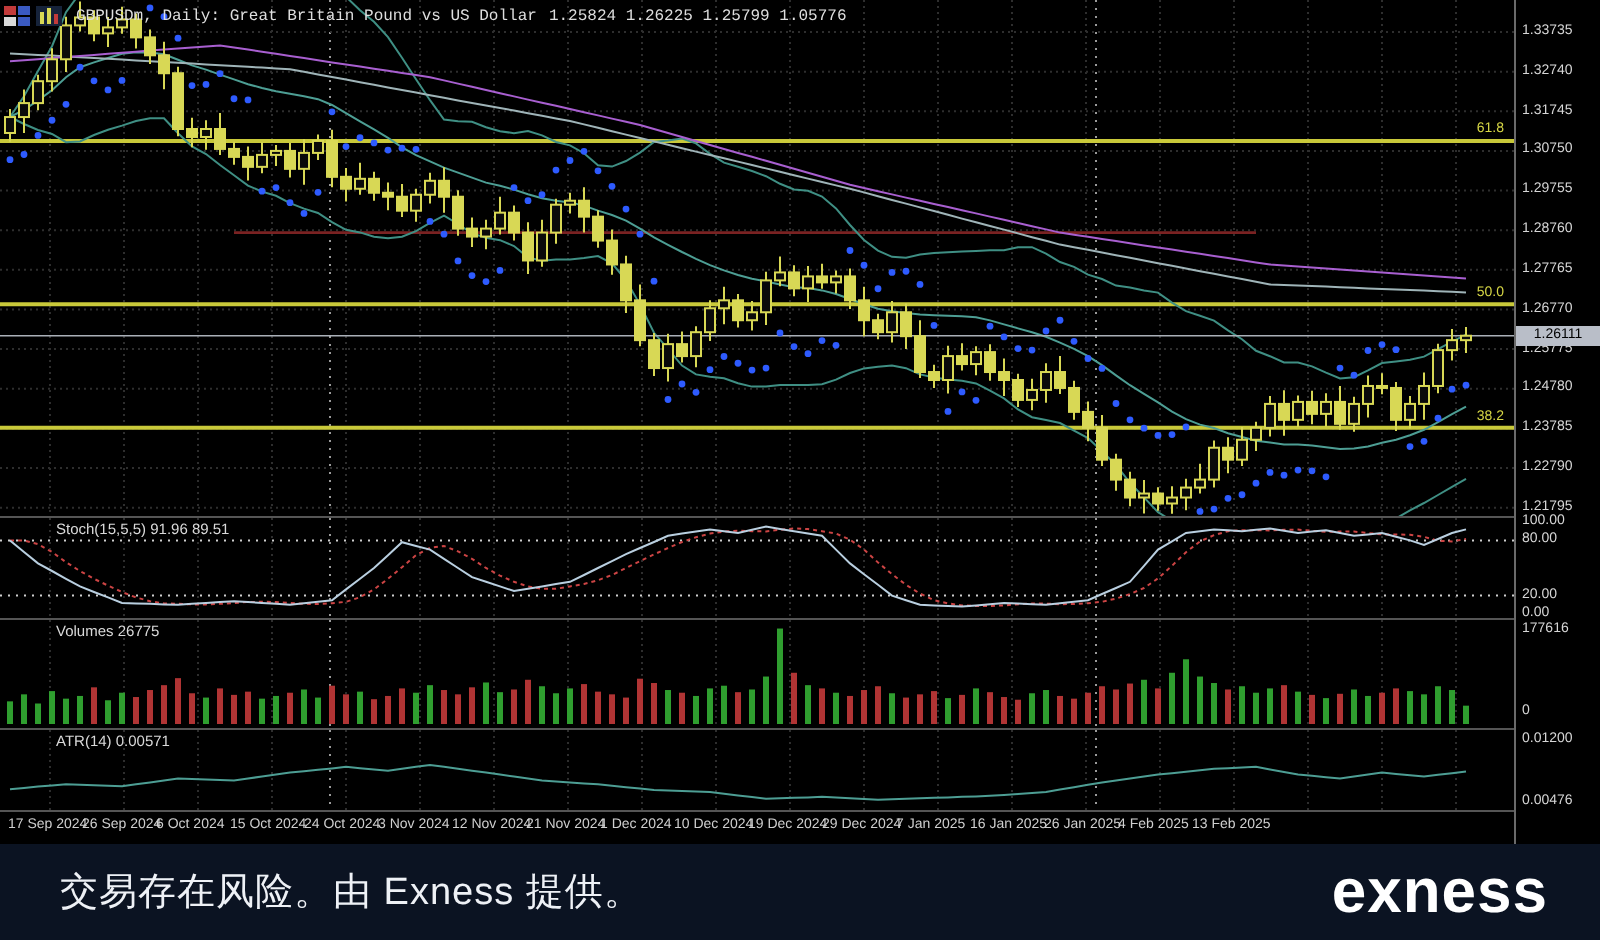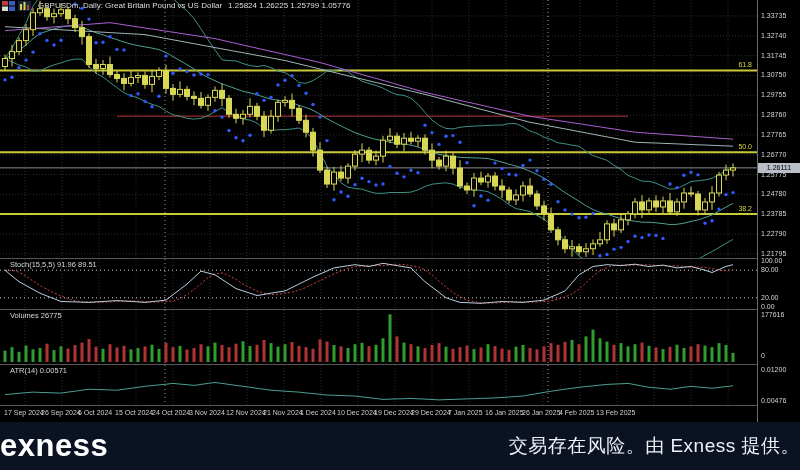--- a/index.html
+++ b/index.html
@@ -5,28 +5,28 @@
   html,body{margin:0;padding:0;background:#000;}
   #app{position:relative;width:800px;height:470px;background:#000;overflow:hidden;
        font-family:"Liberation Sans","DejaVu Sans",sans-serif;}
   .panel{position:absolute;left:0;background:#000;}
   .sep{position:absolute;left:0;width:800px;height:1px;background:#555;}
   .axis-col{position:absolute;left:757px;top:0;width:43px;height:422px;border-left:1px solid #6a6a6a;background:#000;}
   .axlabel{position:absolute;left:3px;font-size:7px;color:#d6d6d6;white-space:nowrap;}
   .pricebox{position:absolute;left:0px;width:42px;height:10px;background:#b9bec8;color:#000;
             font-size:7px;line-height:10px;text-align:center;}
   .fiblabel{position:absolute;font-size:7px;color:#d6d645;width:50px;text-align:right;}
-  .paneltitle{position:absolute;left:10px;font-size:7.5px;color:#d9d9d9;white-space:nowrap;z-index:5;}
+  .paneltitle{position:absolute;left:0;font-size:7.5px;color:#d9d9d9;white-space:nowrap;z-index:5;padding-left:28px;}
   .datebar{position:absolute;left:0;top:406px;width:757px;height:16px;background:#000;}
   .datelabel{position:absolute;top:3px;font-size:7px;color:#cfcfcf;white-space:nowrap;}
   #footer{position:absolute;left:0;top:422px;width:800px;height:48px;background:#0b1322;
           display:flex;align-items:center;justify-content:space-between;}
   #disclaimer{margin-left:30px;color:#eef1f6;font-size:19px;letter-spacing:0.5px;}
   #brand{margin-right:26px;color:#fff;font-size:31px;font-weight:bold;letter-spacing:0.5px;}
-  #header{position:absolute;left:2px;top:1px;height:12px;display:flex;align-items:flex-start;z-index:6;}
+  #header{position:absolute;left:2px;top:1px;height:12px;display:flex;align-items:flex-end;z-index:6;font-family:Liberation Mono, monospace;}
   #titletext{color:#dedede;font-size:8px;margin-left:4px;white-space:nowrap;}
   #quotetext{color:#dedede;font-size:8px;margin-left:6px;white-space:nowrap;}
   .hicon{width:13px;height:10px;margin-right:3px;display:inline-block;}
 </style>
 </head>
 <body>
 
 <div id="app">
 
   <div class="panel" id="main-panel" style="top:0;width:757px;height:258px;"><svg width="757" height="258">
@@ -644,19 +644,19 @@
       <div class="axlabel" style="top: 293.8px;">20.00</div>
       <div class="axlabel" style="top: 303px;">0.00</div>
       <div class="axlabel" style="top: 311px;">177616</div>
       <div class="axlabel" style="top: 352px;">0</div>
       <div class="axlabel" style="top: 366px;">0.01200</div>
       <div class="axlabel" style="top: 397px;">0.00476</div>
       <div class="pricebox" style="top: 162.869px;">1.26111</div>
     </div>
 
   <div id="footer">
+    <span id="disclaimer">交易存在风险。由 Exness 提供。</span>
     <span id="brand">exness</span>
-    <span id="disclaimer">交易存在风险。由 Exness 提供。</span>
   </div>
 <div class="fiblabel" style="left: 702px; top: 61.4781px;">61.8</div>
     <div class="fiblabel" style="left: 702px; top: 143.151px;">50.0</div>
     <div class="fiblabel" style="left: 702px; top: 204.904px;">38.2</div>
   </div>
 
 </body></html>

